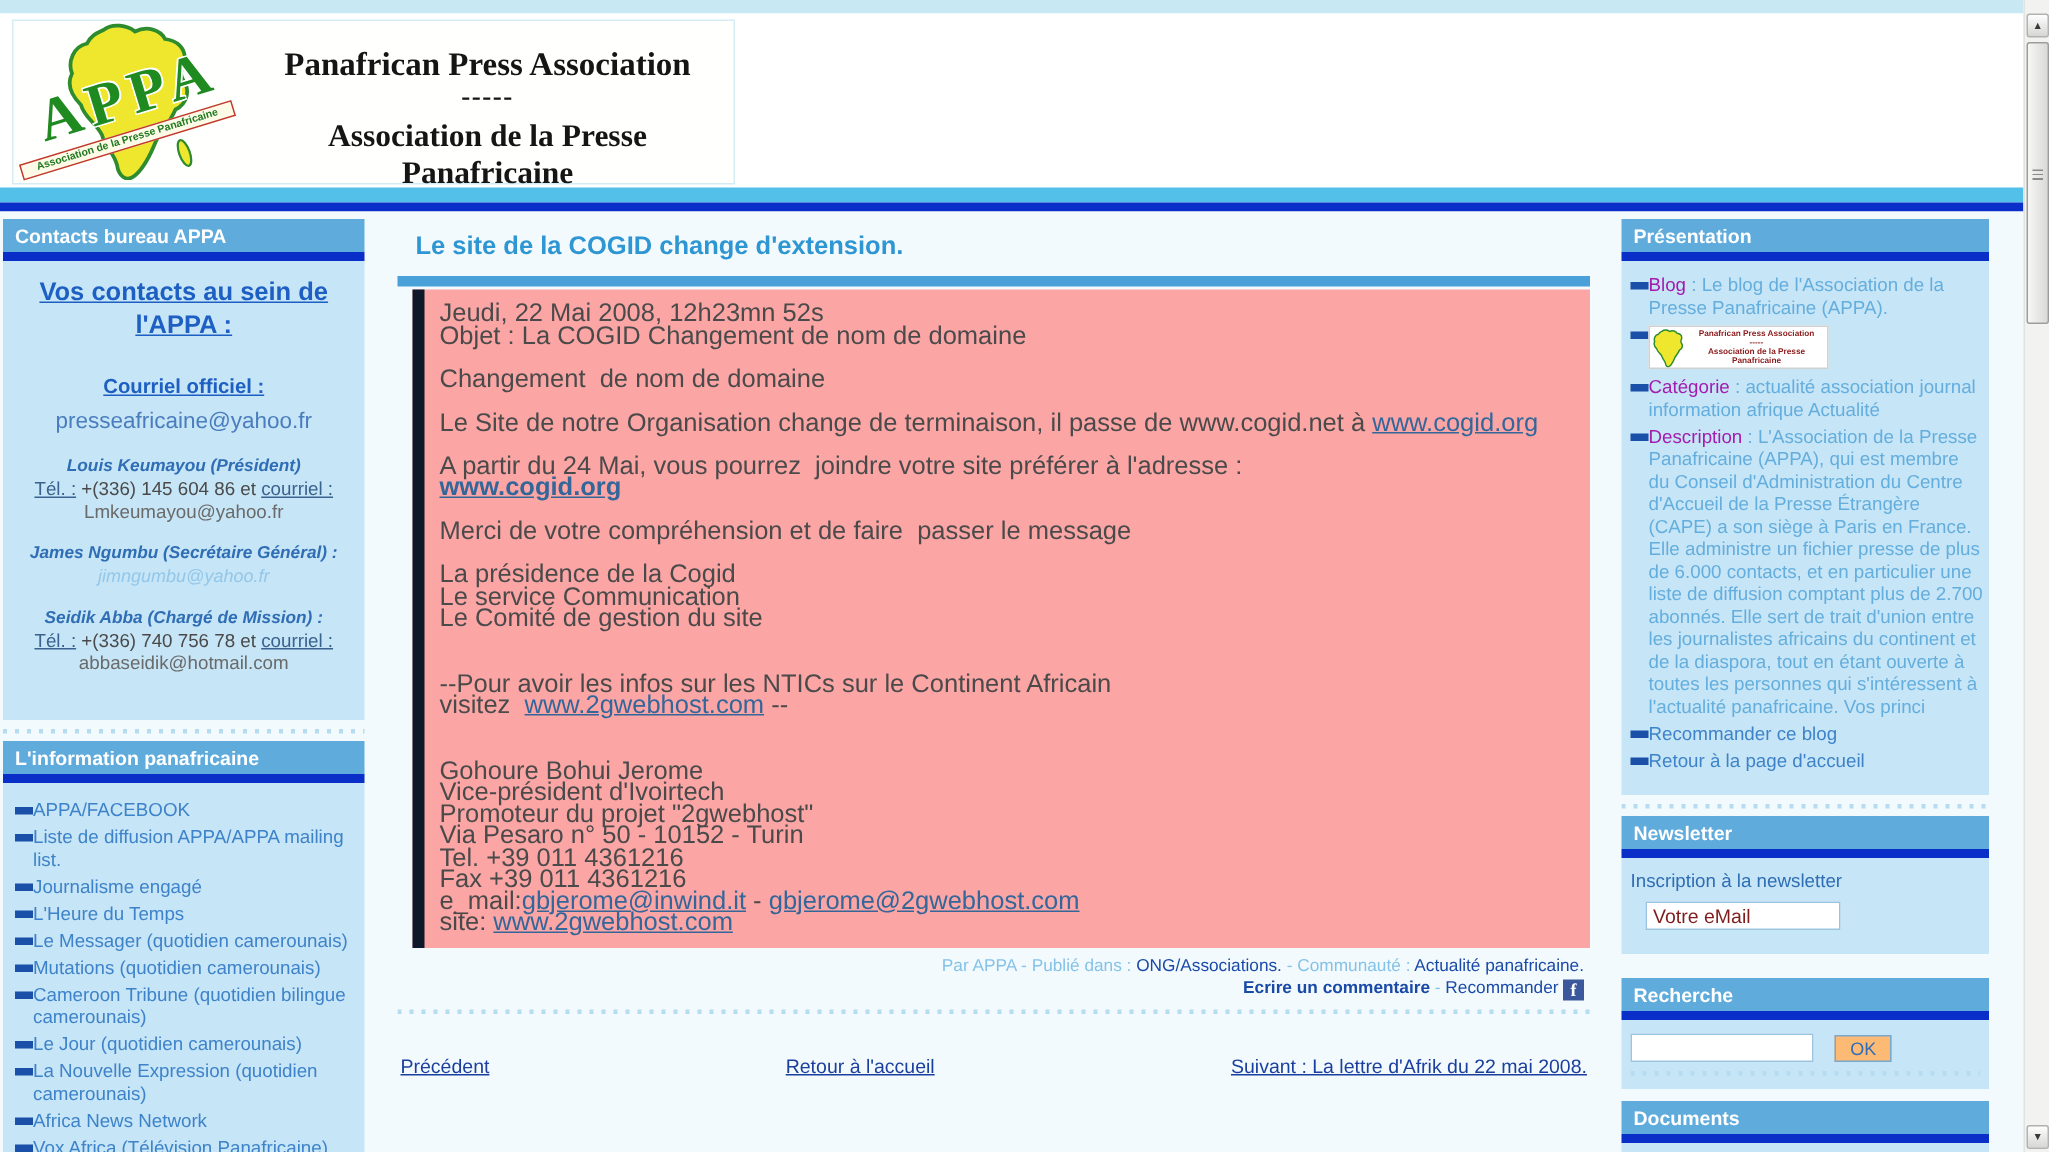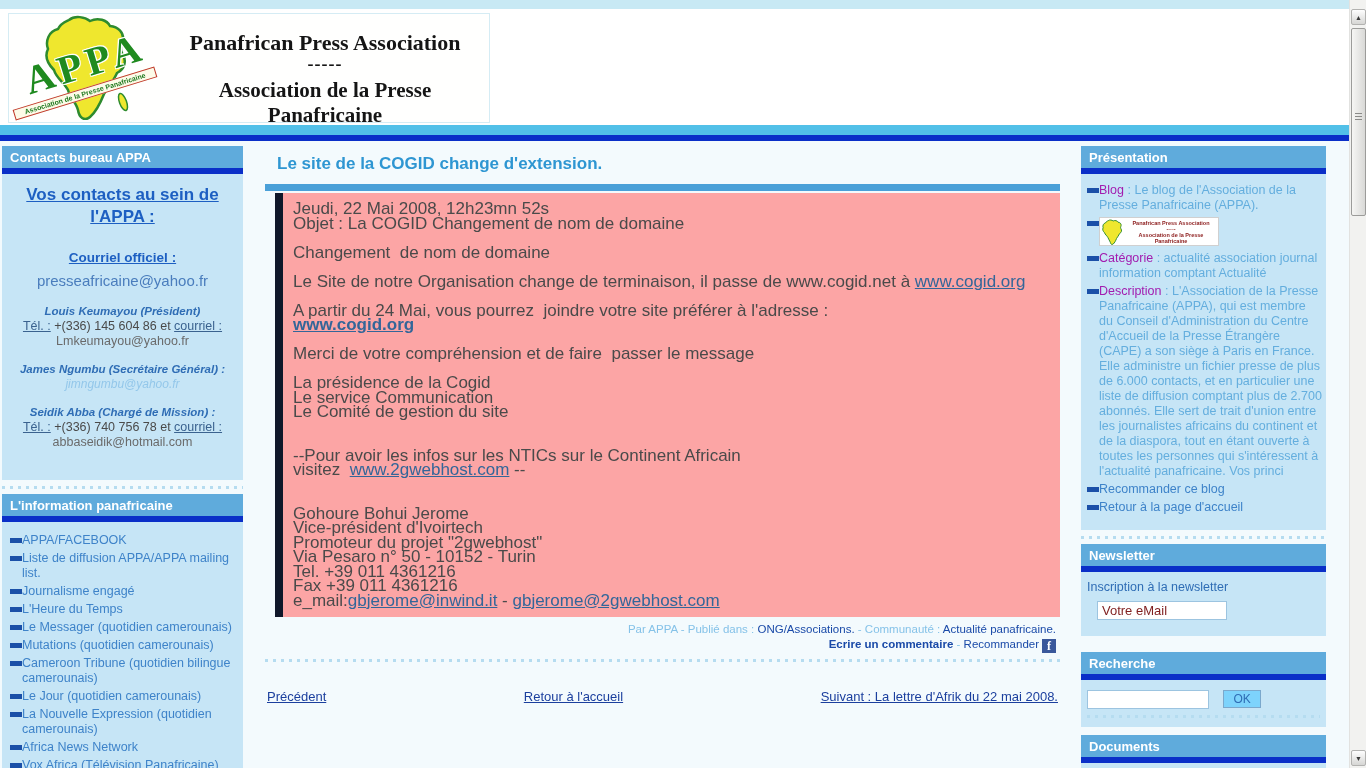--- a/index.html
+++ b/index.html
@@ -71,21 +71,21 @@
 
   
   .pres-body { padding:6px 4px 12px 6px; }
   .minilogo { display:flex; align-items:center; width:120px; height:29px; background:#fff; border:1px solid #d0d0d0; margin:1px 0 2px; }
   .ml-txt { flex:1; text-align:center; color:#8b1a1a; font-weight:bold; font-size:5.5px; line-height:6px; }
   .news-body { padding:8px 6px 16px; }
   .news-lbl { font-size:12.5px; color:#2f6db5; }
   .news-input { width:130px; border:1px solid #9cc4e0; background:#fff; color:#7f1d1d; font-size:13px; padding:1px 4px; margin:7px 0 0 10px; font-family:"Liberation Sans",sans-serif; }
   .search-body { padding:9px 6px 4px; }
   .search-input { width:122px; height:19px; border:1px solid #9cc4e0; background:#fff; font-size:12px; padding:1px 4px; }
-  .ok-btn { margin-left:10px; border:1px solid #7aa8cc; background:#7dd3fc; color:#2f6db5; font-size:12px; padding:1px 9px; font-family:"Liberation Sans",sans-serif; }
+  .ok-btn { margin-left:10px; border:1px solid #7aa8cc; background:#fdba74; color:#2f6db5; font-size:12px; padding:1px 9px; font-family:"Liberation Sans",sans-serif; }
   .docs-body { height:12px; }
   .spacer8 { height:8px; } .spacer16 { height:16px; }
 
   
   .scrollbar { position:absolute; right:0; top:0; width:17px; height:768px; background:#f2f2f0; border-left:1px solid #e2e2e0; }
   .sb-btn { position:absolute; left:1px; width:15px; height:16px; background:linear-gradient(#fefefe,#d6d6d4); border:1px solid #b2b2b0; border-radius:2px; color:#3a3a3a; font-size:7px; text-align:center; line-height:15px; }
   .sb-up { top:9px; } .sb-down { bottom:2px; }
   .sb-thumb { position:absolute; left:1px; top:28px; width:15px; height:188px; background:linear-gradient(90deg,#f6f6f4,#d9d9d7); border:1px solid #9c9c9a; border-radius:2px; }
   .sb-grip { margin:84px auto 0; width:7px; height:8px; background-image:repeating-linear-gradient(#8a8a88 0,#8a8a88 1px,transparent 1px,transparent 3px); }
 </style>
@@ -218,20 +218,21 @@
         <div class="ln"><span>visitez  </span><span class="s-l">www.2gwebhost.com</span><span> --</span></div>
         <div class="ln">&nbsp;</div>
         <div class="ln">&nbsp;</div>
         <div class="ln"><span>Gohoure Bohui Jerome</span></div>
         <div class="ln"><span>Vice-président d'Ivoirtech</span></div>
         <div class="ln"><span>Promoteur du projet "2gwebhost"</span></div>
         <div class="ln"><span>Via Pesaro n° 50 - 10152 - Turin</span></div>
         <div class="ln"><span>Tel. +39 011 4361216</span></div>
         <div class="ln"><span>Fax +39 011 4361216</span></div>
         <div class="ln"><span>e_mail:</span><span class="s-l">gbjerome@inwind.it</span><span> - </span><span class="s-l">gbjerome@2gwebhost.com</span></div>
+        <div class="ln"><span>site: </span><span class="s-l">www.2gwebhost.com</span></div>
       </div>
     <div class="meta">
       <div><span class="m-light">Par APPA - Publié dans : </span><span class="m-dark">ONG/Associations.</span><span class="m-light"> - </span><span class="m-light">Communauté</span><span class="m-light"> : </span><span class="m-dark">Actualité panafricaine.</span></div>
       <div><span class="m-bold">Ecrire un commentaire</span><span class="m-light"> - </span><span class="m-dark">Recommander</span><span class="fb">f</span></div>
     </div>
     <div class="dots"></div>
     <div class="nav-row">
       <span>Précédent</span>
       <span>Retour à l'accueil</span>
       <span>Suivant : La lettre d'Afrik du 22 mai 2008.</span>
@@ -254,21 +255,21 @@
             </svg>
             <span class="ml-txt">
               <div>Panafrican Press Association</div>
               <div>-----</div>
               <div>Association de la Presse Panafricaine</div>
             </span>
           </span>
         </div>
         <div class="bitem">
           <span class="bullet"></span>
-          <span><span class="lbl">Catégorie</span><span class="txt"> : actualité association journal information comptant Actualité</span></span>
+          <span><span class="lbl">Catégorie</span><span class="txt"> : actualité association journal information afrique Actualité</span></span>
         </div>
         <div class="bitem">
           <span class="bullet"></span>
           <span><span class="lbl">Description</span><span class="txt"> : L'Association de la Presse Panafricaine (APPA), qui est membre du Conseil d'Administration du Centre d'Accueil de la Presse Étrangère (CAPE) a son siège à Paris en France. Elle administre un fichier presse de plus de 6.000 contacts, et en particulier une liste de diffusion comptant plus de 2.700 abonnés. Elle sert de trait d'union entre les journalistes africains du continent et de la diaspora, tout en étant ouverte à toutes les personnes qui s'intéressent à l'actualité panafricaine. Vos princi</span></span>
         </div>
         <div class="bitem">
           <span class="bullet"></span>
           <span class="blink">Recommander ce blog</span>
         </div>
         <div class="bitem">

